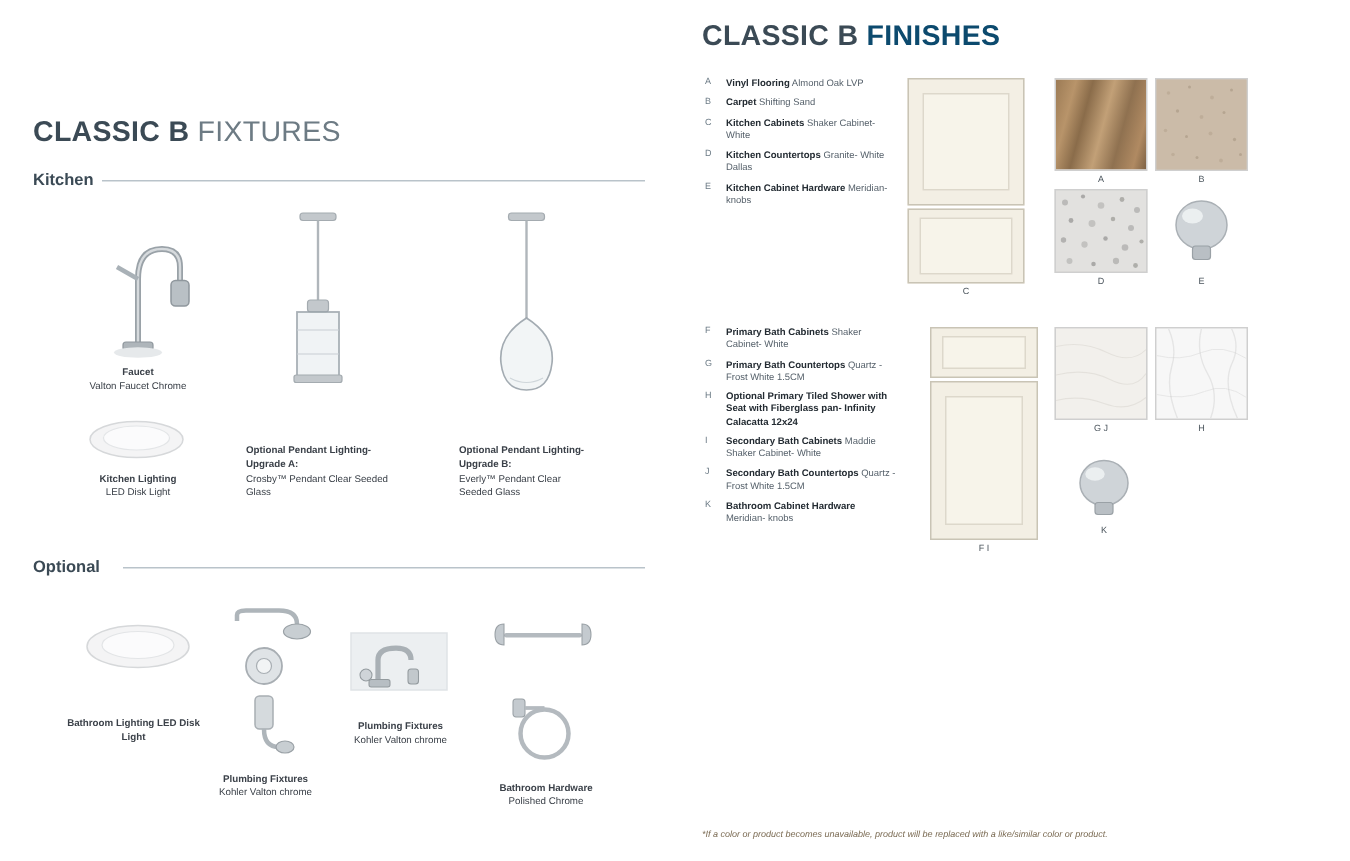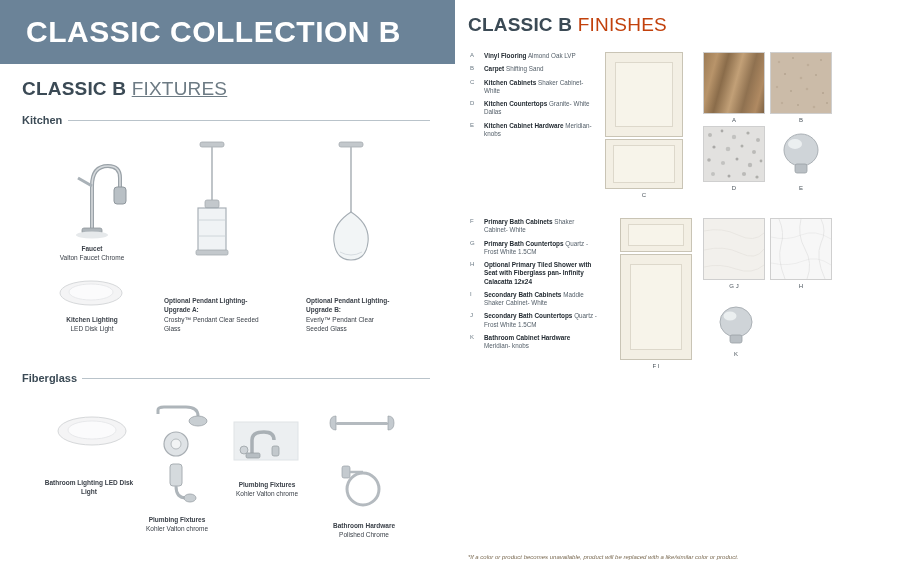--- a/index.html
+++ b/index.html
@@ -31,21 +31,21 @@
   }
 
   .section-head {
     position:absolute;
     left:22px;
     font-size:19px;
     letter-spacing:0.2px;
     color:#44525c;
   }
   .section-head .bold { font-weight:bold; color:#3b4a55; }
-  .section-head .light { font-weight:normal; color:#6d7b84;text-decoration:underline; }
+  .section-head .light { font-weight:normal; color:#6d7b84; }
 
   .sub-head {
     position:absolute;
     left:22px;
     font-size:11px;
     color:#3b4a55;
     font-weight:bold;
     text-align:center;
   }
   .rule {
@@ -66,21 +66,21 @@
 
   
   .right-col {
     position:absolute; left:460px; top:0; width:440px; height:574px;
   }
   .r-title {
     position:absolute; left:8px; top:14px;
     font-size:19px; letter-spacing:0.2px;
   }
   .r-title .bold { font-weight:bold; color:#3b4a55; }
-  .r-title .light { font-weight:normal; color:#c2410c; }
+  .r-title .light { font-weight:bold; color:#0c4a6e; }
 
   .legend { position:absolute; }
   .legend-item {
     position:relative;
     padding-left:14px;
     margin-bottom:5px;
     font-size:6.3px;
     line-height:1.3;
     color:#2f3940;
     width:128px;
@@ -138,23 +138,20 @@
   }
 
   
   .art { position:absolute; }
 </style>
 </head>
 <body>
 
 <div class="left-col">
 
-  <div class="title-banner">
-    <div class="title">CLASSIC COLLECTION B</div>
-  </div>
 
   <div class="section-head" style="top:78px;">
     <span class="bold">CLASSIC B</span>
     <span class="light">FIXTURES</span>
   </div>
 
   <div class="sub-head" style="top:114px;">Kitchen</div>
   <div class="rule" style="left:68px; top:120px; width:362px;"></div>
 
   <div class="art" style="left:56px; top:144px; width:72px; height:96px;">
@@ -205,21 +202,21 @@
       <line x1="29" y1="7" x2="29" y2="72" stroke="#b0b6bb" stroke-width="1.6"></line>
       <path d="M29 72 Q10 84 12 102 Q14 120 29 120 Q44 120 46 102 Q48 84 29 72 Z" fill="#f1f4f6" stroke="#9aa3aa" stroke-width="1.1" opacity="0.9"></path>
       <path d="M18 112 Q29 118 40 112" fill="none" stroke="#cfd6da" stroke-width="0.8"></path>
     </svg>
   </div>
   <div class="caption" style="left:306px; top:296px; width:92px; text-align:left;">
     <span class="cap-title">Optional Pendant Lighting- Upgrade B:</span>
     <span class="cap-sub">Everly™ Pendant Clear Seeded Glass</span>
   </div>
 
-  <div class="sub-head" style="top:372px;">Fiberglass</div>
+  <div class="sub-head" style="top:372px;">Optional</div>
   <div class="rule" style="left:82px; top:378px; width:348px;"></div>
 
   <div class="art" style="left:56px; top:412px; width:72px; height:38px;">
     <svg width="72" height="38" viewBox="0 0 72 38">
       <ellipse cx="36" cy="19" rx="34" ry="14" fill="#f4f4f5" stroke="#d6d8da" stroke-width="1"></ellipse>
       <ellipse cx="36" cy="18" rx="24" ry="9" fill="#fbfbfc" stroke="#e3e5e7" stroke-width="0.8"></ellipse>
     </svg>
   </div>
   <div class="caption" style="left:44px; top:478px; width:90px;">
     <span class="cap-title">Bathroom Lighting LED Disk Light</span>

